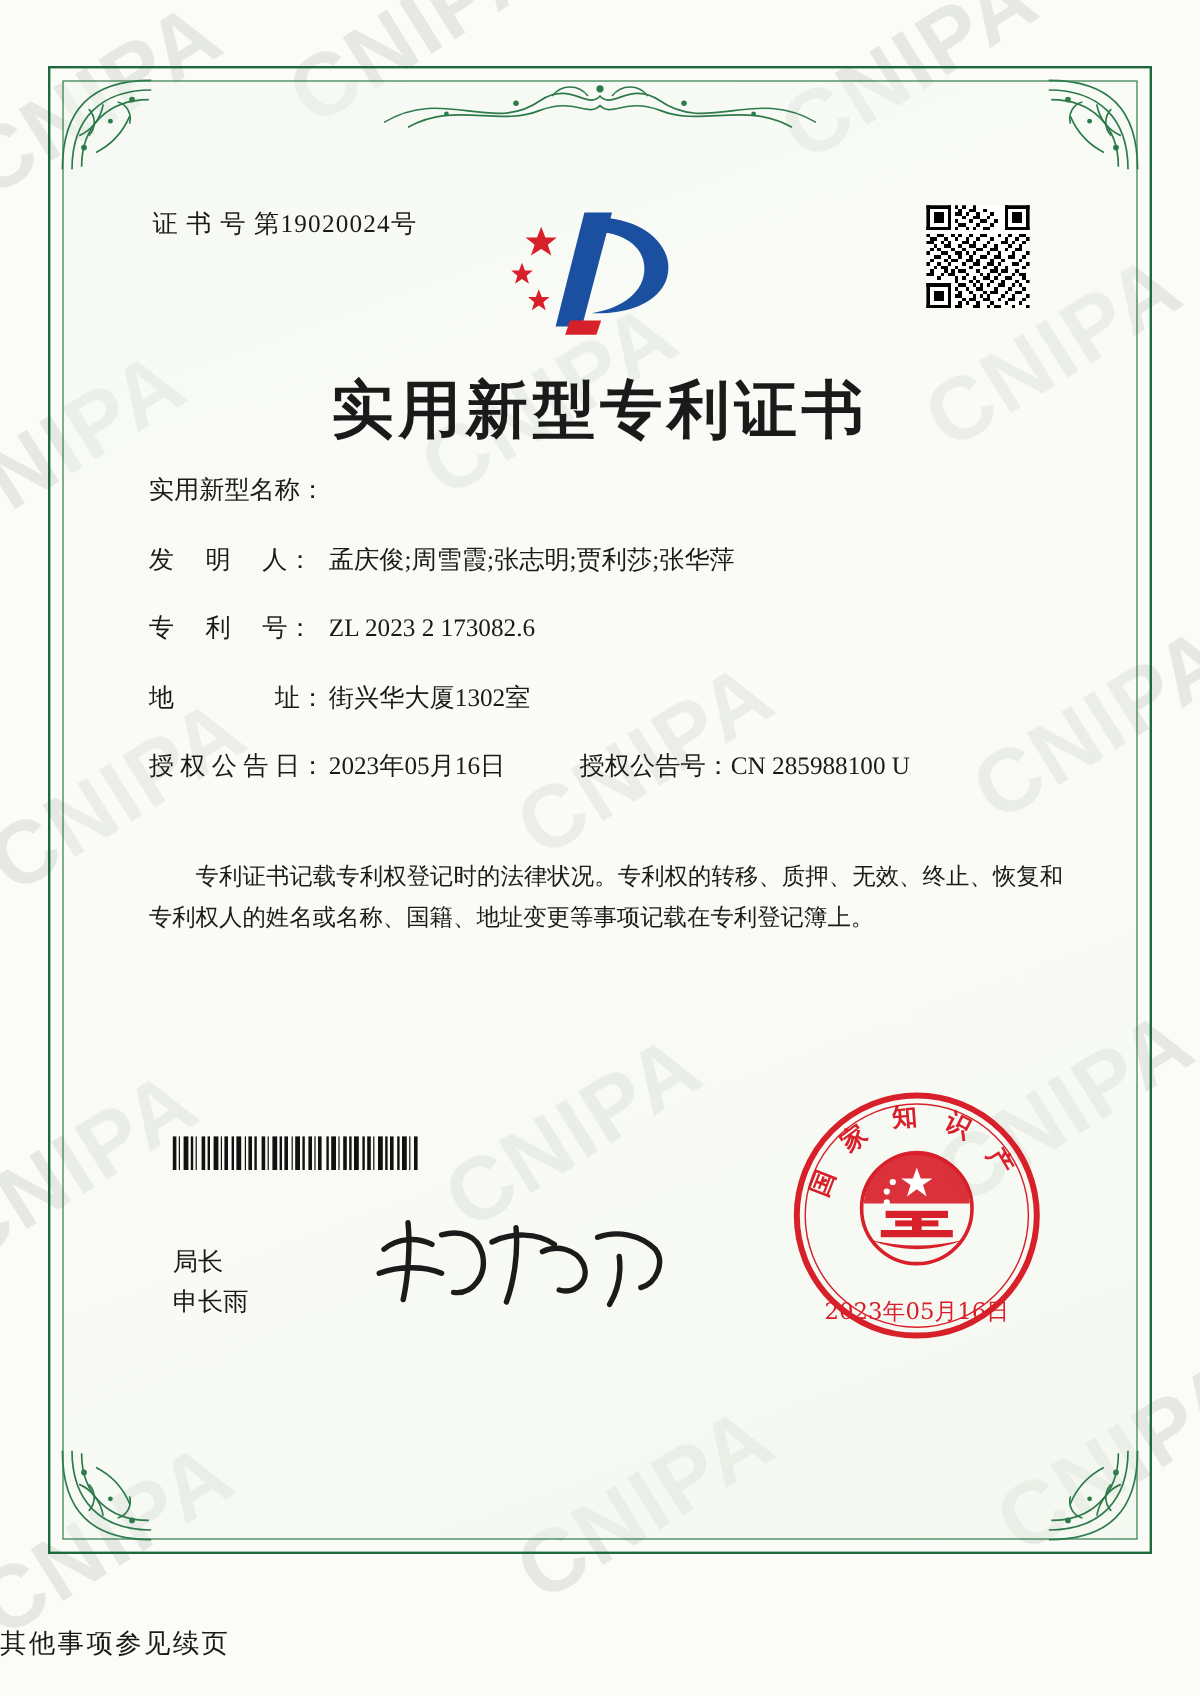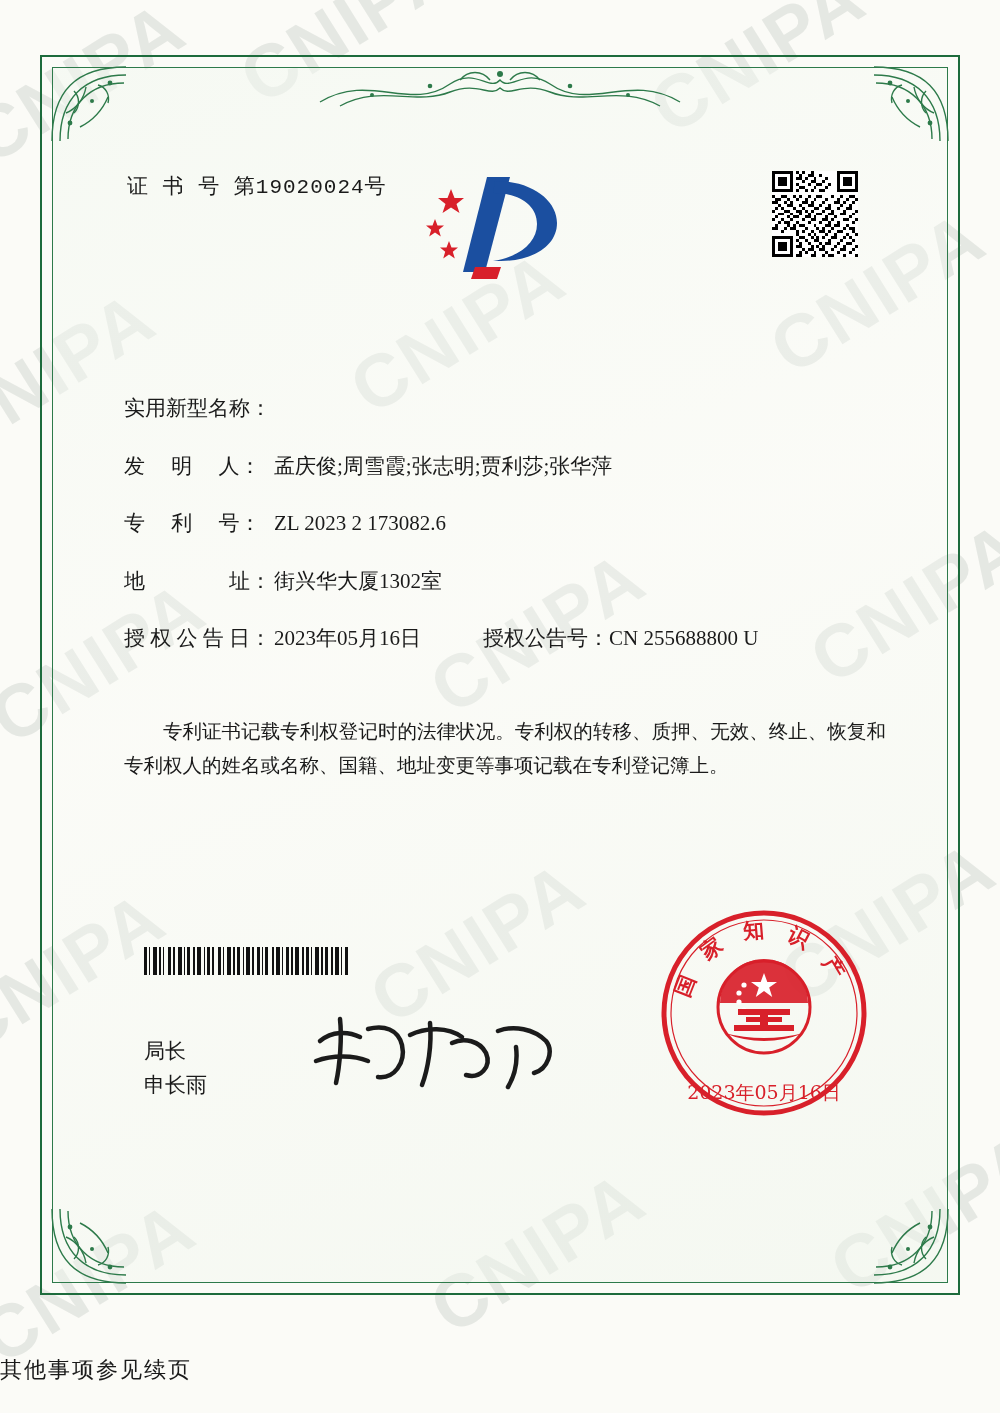--- a/index.html
+++ b/index.html
@@ -31,21 +31,21 @@
   .corner svg{width:100%;height:100%;display:block;}
   .c-tl{left:46px;top:61px;}
   .c-tr{right:46px;top:61px;transform:scaleX(-1);}
   .c-bl{left:46px;bottom:124px;transform:scaleY(-1);}
   .c-br{right:46px;bottom:124px;transform:scale(-1,-1);}
   .top-orn{position:absolute;left:50%;top:62px;transform:translateX(-50%);width:380px;height:52px;z-index:3;}
   .top-orn svg{width:100%;height:100%;}
   
   .content{position:absolute;left:52px;top:67px;right:52px;bottom:130px;z-index:4;}
   .certno{
-    position:absolute;left:75px;top:105px;font-size:21px;letter-spacing:1px;font-family:Liberation Mono, monospace;
+    position:absolute;left:75px;top:105px;font-size:21px;letter-spacing:1px;
   }
   .logo{position:absolute;left:50%;transform:translateX(-50%);top:100px;width:170px;height:115px;}
   .qr{position:absolute;right:90px;top:104px;width:86px;height:86px;}
   .qr svg{display:block;}
   .title{
     position:absolute;left:0;right:0;top:240px;text-align:center;
     font-size:52px;font-weight:bold;letter-spacing:4px;
     font-family:"DejaVu Serif","Liberation Serif",serif;
   }
   .fields{position:absolute;left:72px;right:60px;top:325px;font-size:21px;line-height:1.55;}
@@ -402,20 +402,21 @@
           <rect x="8" y="28" width="2" height="1"></rect>
             <rect x="13" y="28" width="2" height="1"></rect>
             <rect x="17" y="28" width="1" height="1"></rect>
           <rect x="19" y="28" width="2" height="1"></rect>
             <rect x="24" y="28" width="1" height="1"></rect>
             <rect x="28" y="28" width="1" height="1"></rect>
         </g>
       </svg>
     </div>
 
+    <div class="title">实用新型专利证书</div>
 
     <div class="fields">
       <div class="frow">
         <div class="flabel">实用新型名称：</div>
       </div>
       <div class="frow">
         <div class="flabel">发　 明　 人：</div>
         <div class="fval">孟庆俊;周雪霞;张志明;贾利莎;张华萍</div>
       </div>
       <div class="frow">
@@ -425,21 +426,21 @@
       <div class="frow">
         <div class="flabel">地　　　　址：</div>
         <div class="fval">
           <span class="l2">街兴华大厦1302室</span>
         </div>
       </div>
       <div class="frow grant">
         <div class="flabel">授 权 公 告 日：</div>
         <div style="flex:none;">2023年05月16日</div>
         <div class="flabel g2label">授权公告号：</div>
-        <div style="flex:none;">CN 255688800 U</div>
+        <div style="flex:none;">CN 285988100 U</div>
       </div>
     </div>
 
     <div class="paras">
       <p>专利证书记载专利权登记时的法律状况。专利权的转移、质押、无效、终止、恢复和专利权人的姓名或名称、国籍、地址变更等事项记载在专利登记簿上。</p>
     </div>
 
     <div class="barcode">
       <i style="width:3px"></i>
         <i style="width:2px;background:transparent"></i>

